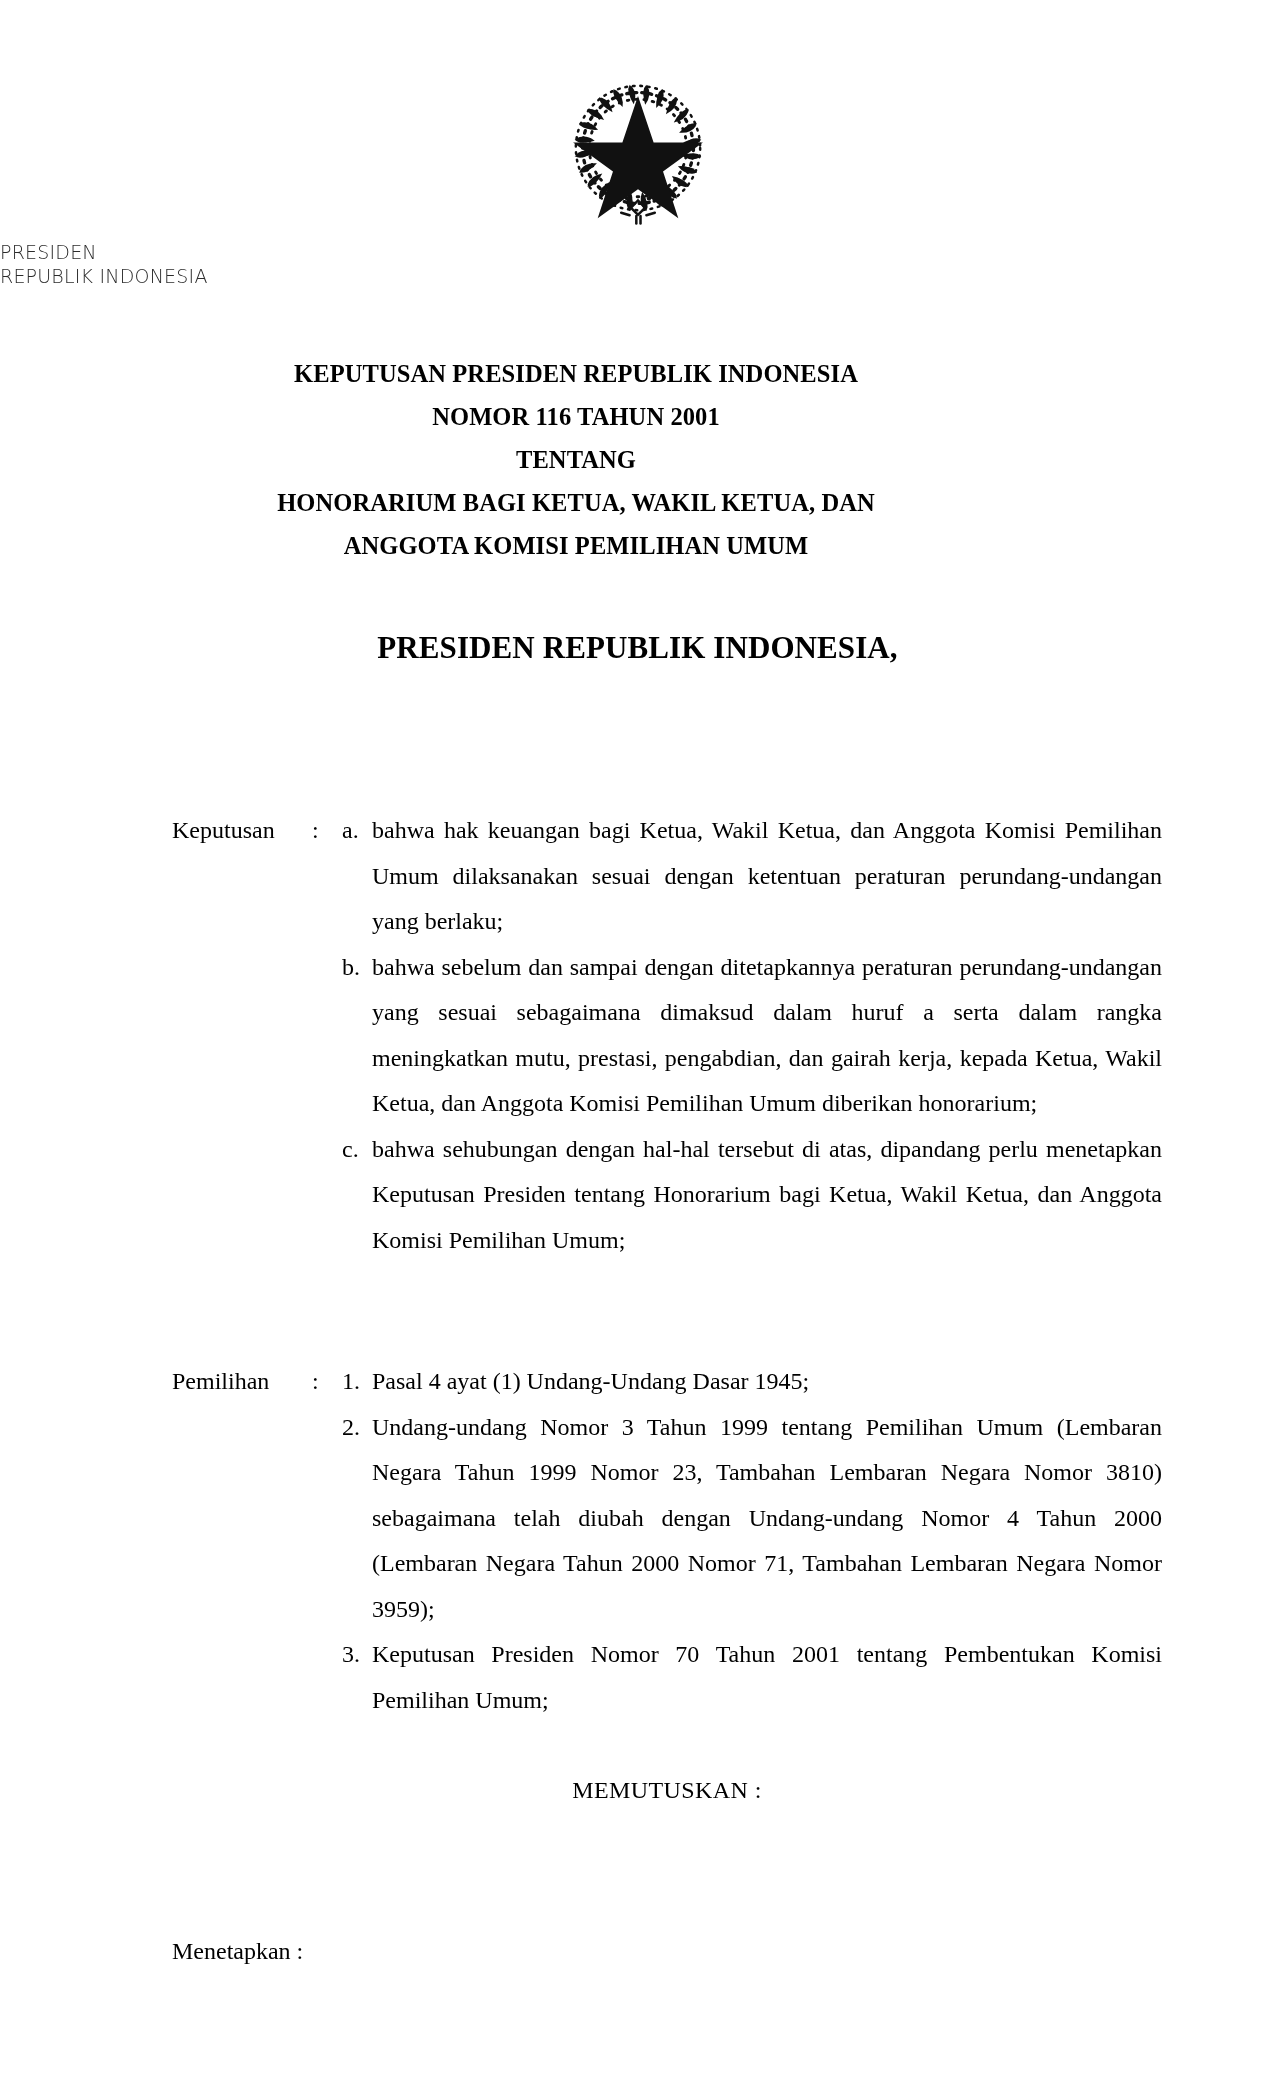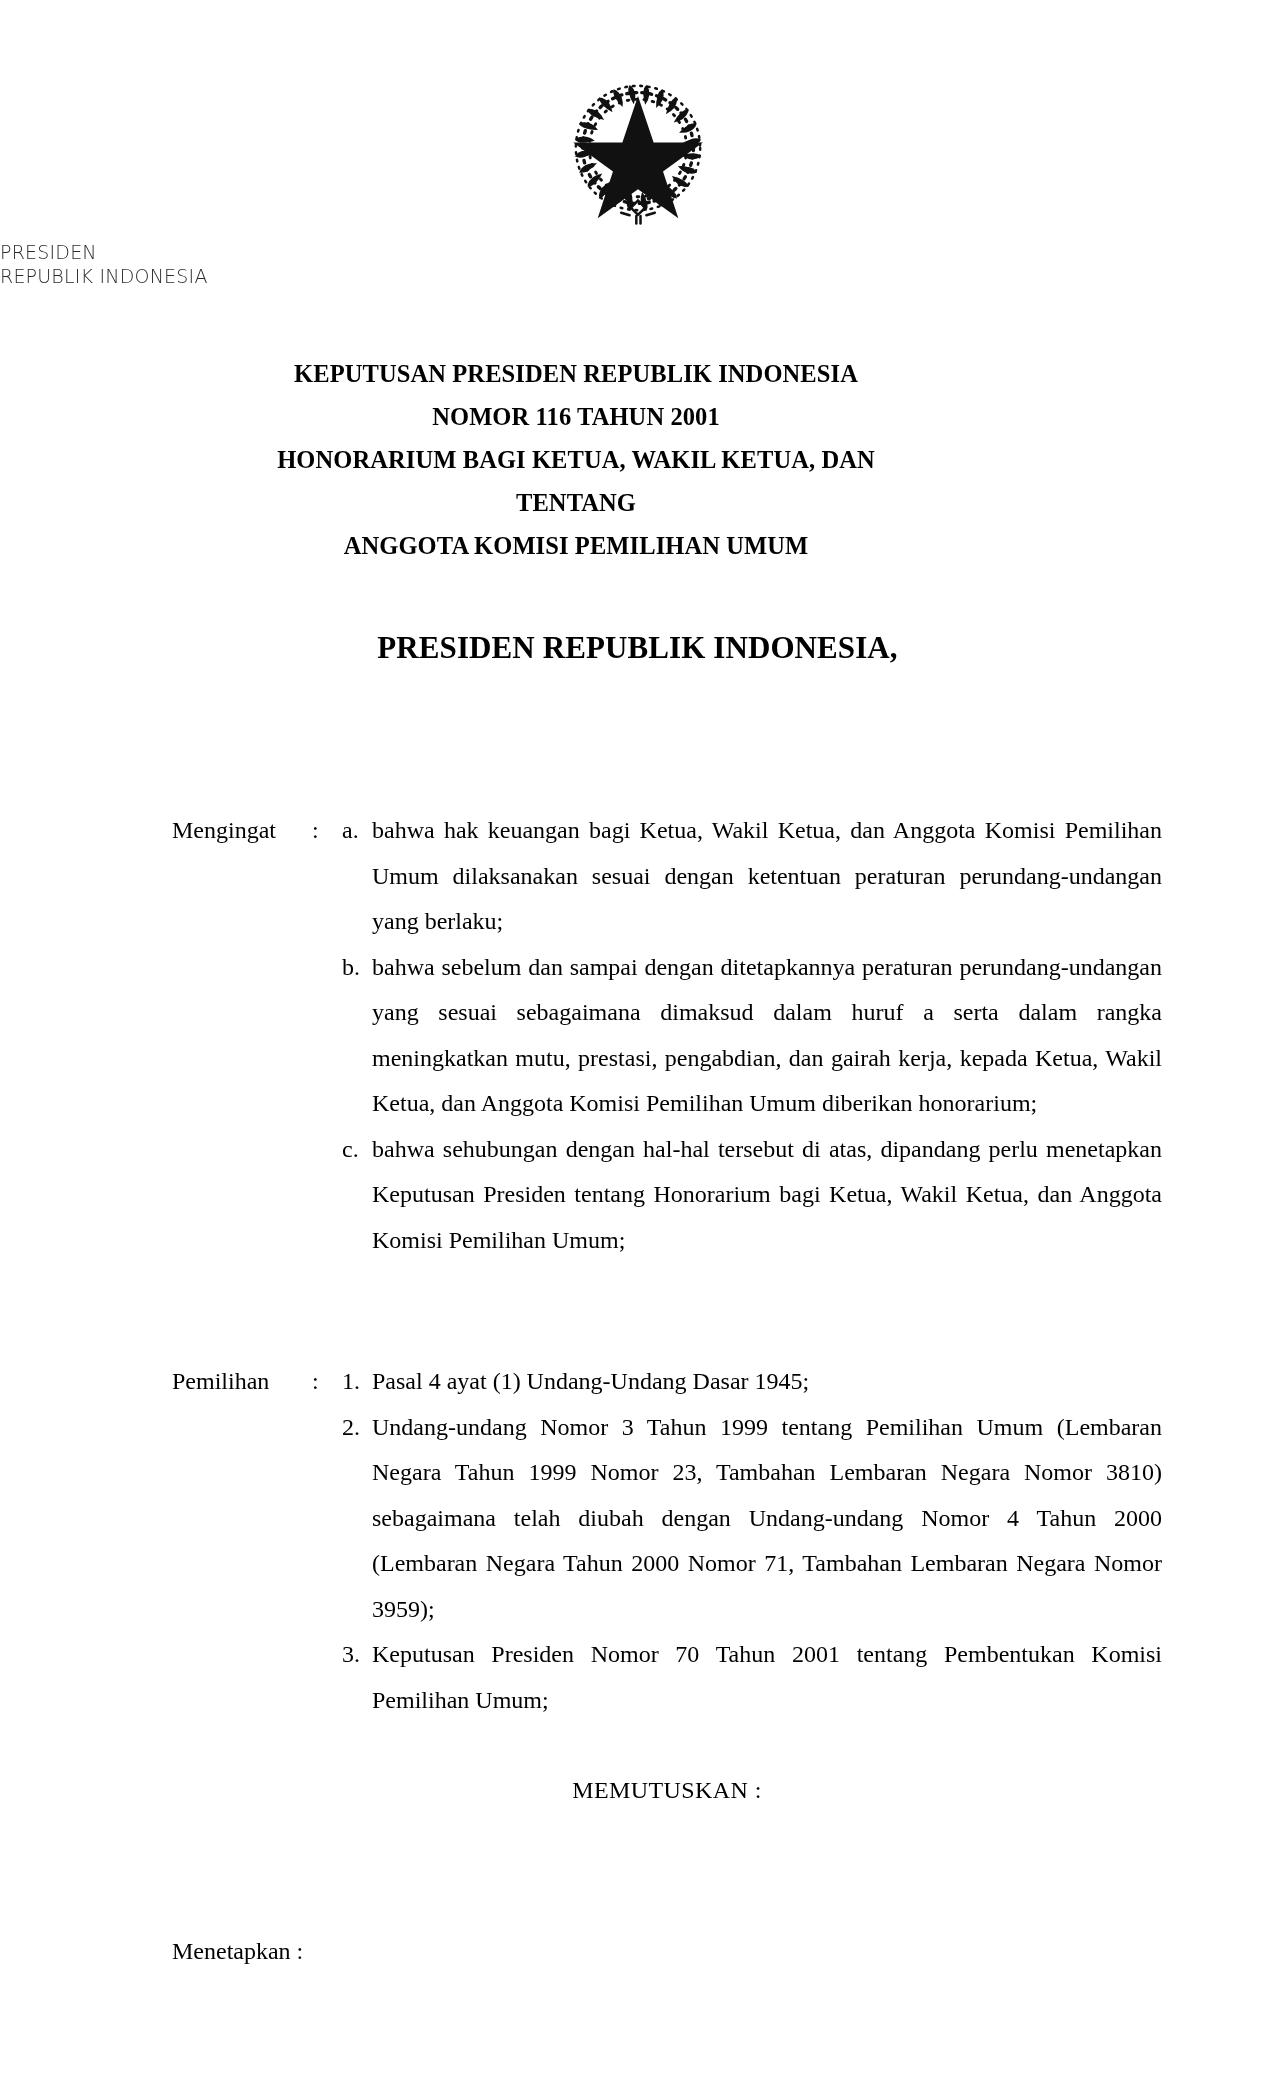--- a/index.html
+++ b/index.html
@@ -333,32 +333,32 @@
     </svg>
     <div class="emblem-caption">
       <span class="line">PRESIDEN</span>
       <span class="line">REPUBLIK INDONESIA</span>
     </div>
   </div>
 
   <div class="title-block">
     <div class="title-line">KEPUTUSAN PRESIDEN REPUBLIK INDONESIA</div>
     <div class="title-line">NOMOR 116 TAHUN 2001</div>
+    <div class="title-line">TENTANG</div>
     <div class="title-line">HONORARIUM BAGI KETUA, WAKIL KETUA, DAN</div>
-    <div class="title-line">TENTANG</div>
     <div class="title-line">ANGGOTA KOMISI PEMILIHAN UMUM</div>
   </div>
 
   <div class="president-line">PRESIDEN REPUBLIK INDONESIA,</div>
 
   <div class="body-area">
 
     <div class="clause-group">
       <div class="clause-row">
-        <div class="clause-label">Mengingat</div>
+        <div class="clause-label">Keputusan</div>
         <div class="clause-colon">:</div>
         <div class="clause-items">
           <div class="item">
             <div class="item-marker">a.</div>
             <div class="item-text">bahwa hak keuangan bagi Ketua, Wakil Ketua, dan Anggota Komisi Pemilihan Umum dilaksanakan sesuai dengan ketentuan peraturan perundang-undangan yang berlaku;</div>
           </div>
           <div class="item">
             <div class="item-marker">b.</div>
             <div class="item-text">bahwa sebelum dan sampai dengan ditetapkannya peraturan perundang-undangan yang sesuai sebagaimana dimaksud dalam huruf a serta dalam rangka meningkatkan mutu, prestasi, pengabdian, dan gairah kerja, kepada Ketua, Wakil Ketua, dan Anggota Komisi Pemilihan Umum diberikan honorarium;</div>
           </div>

